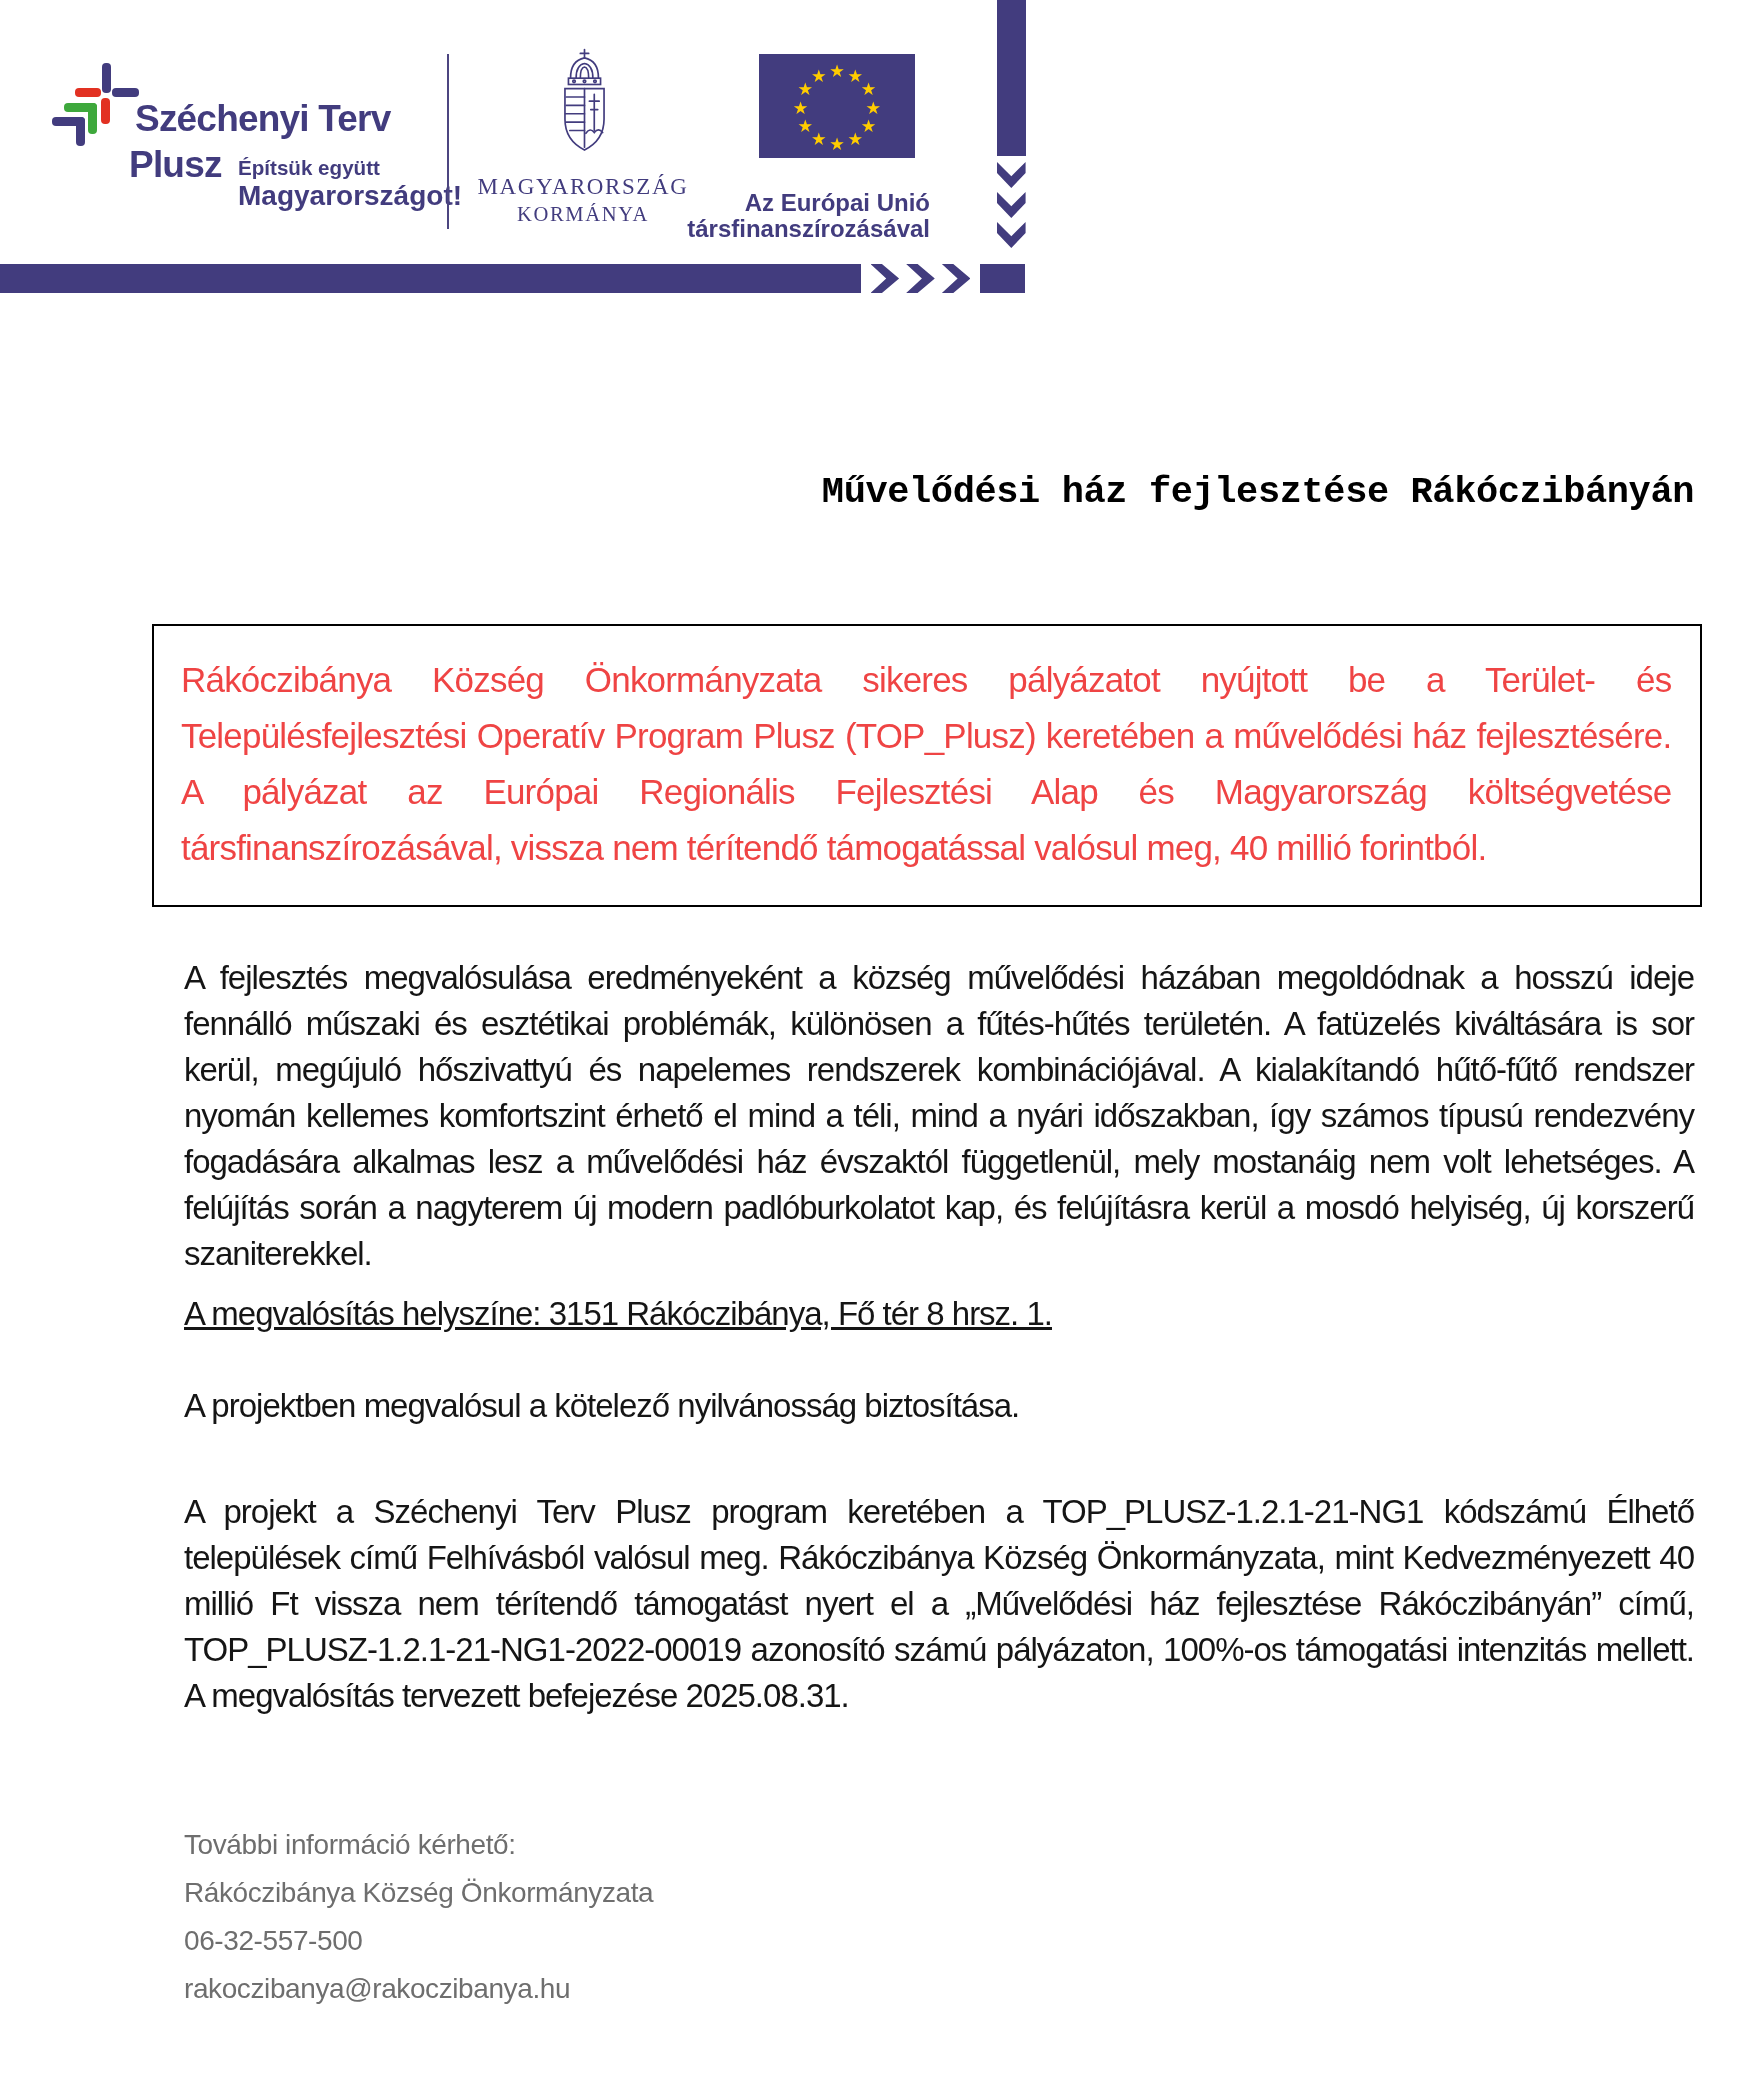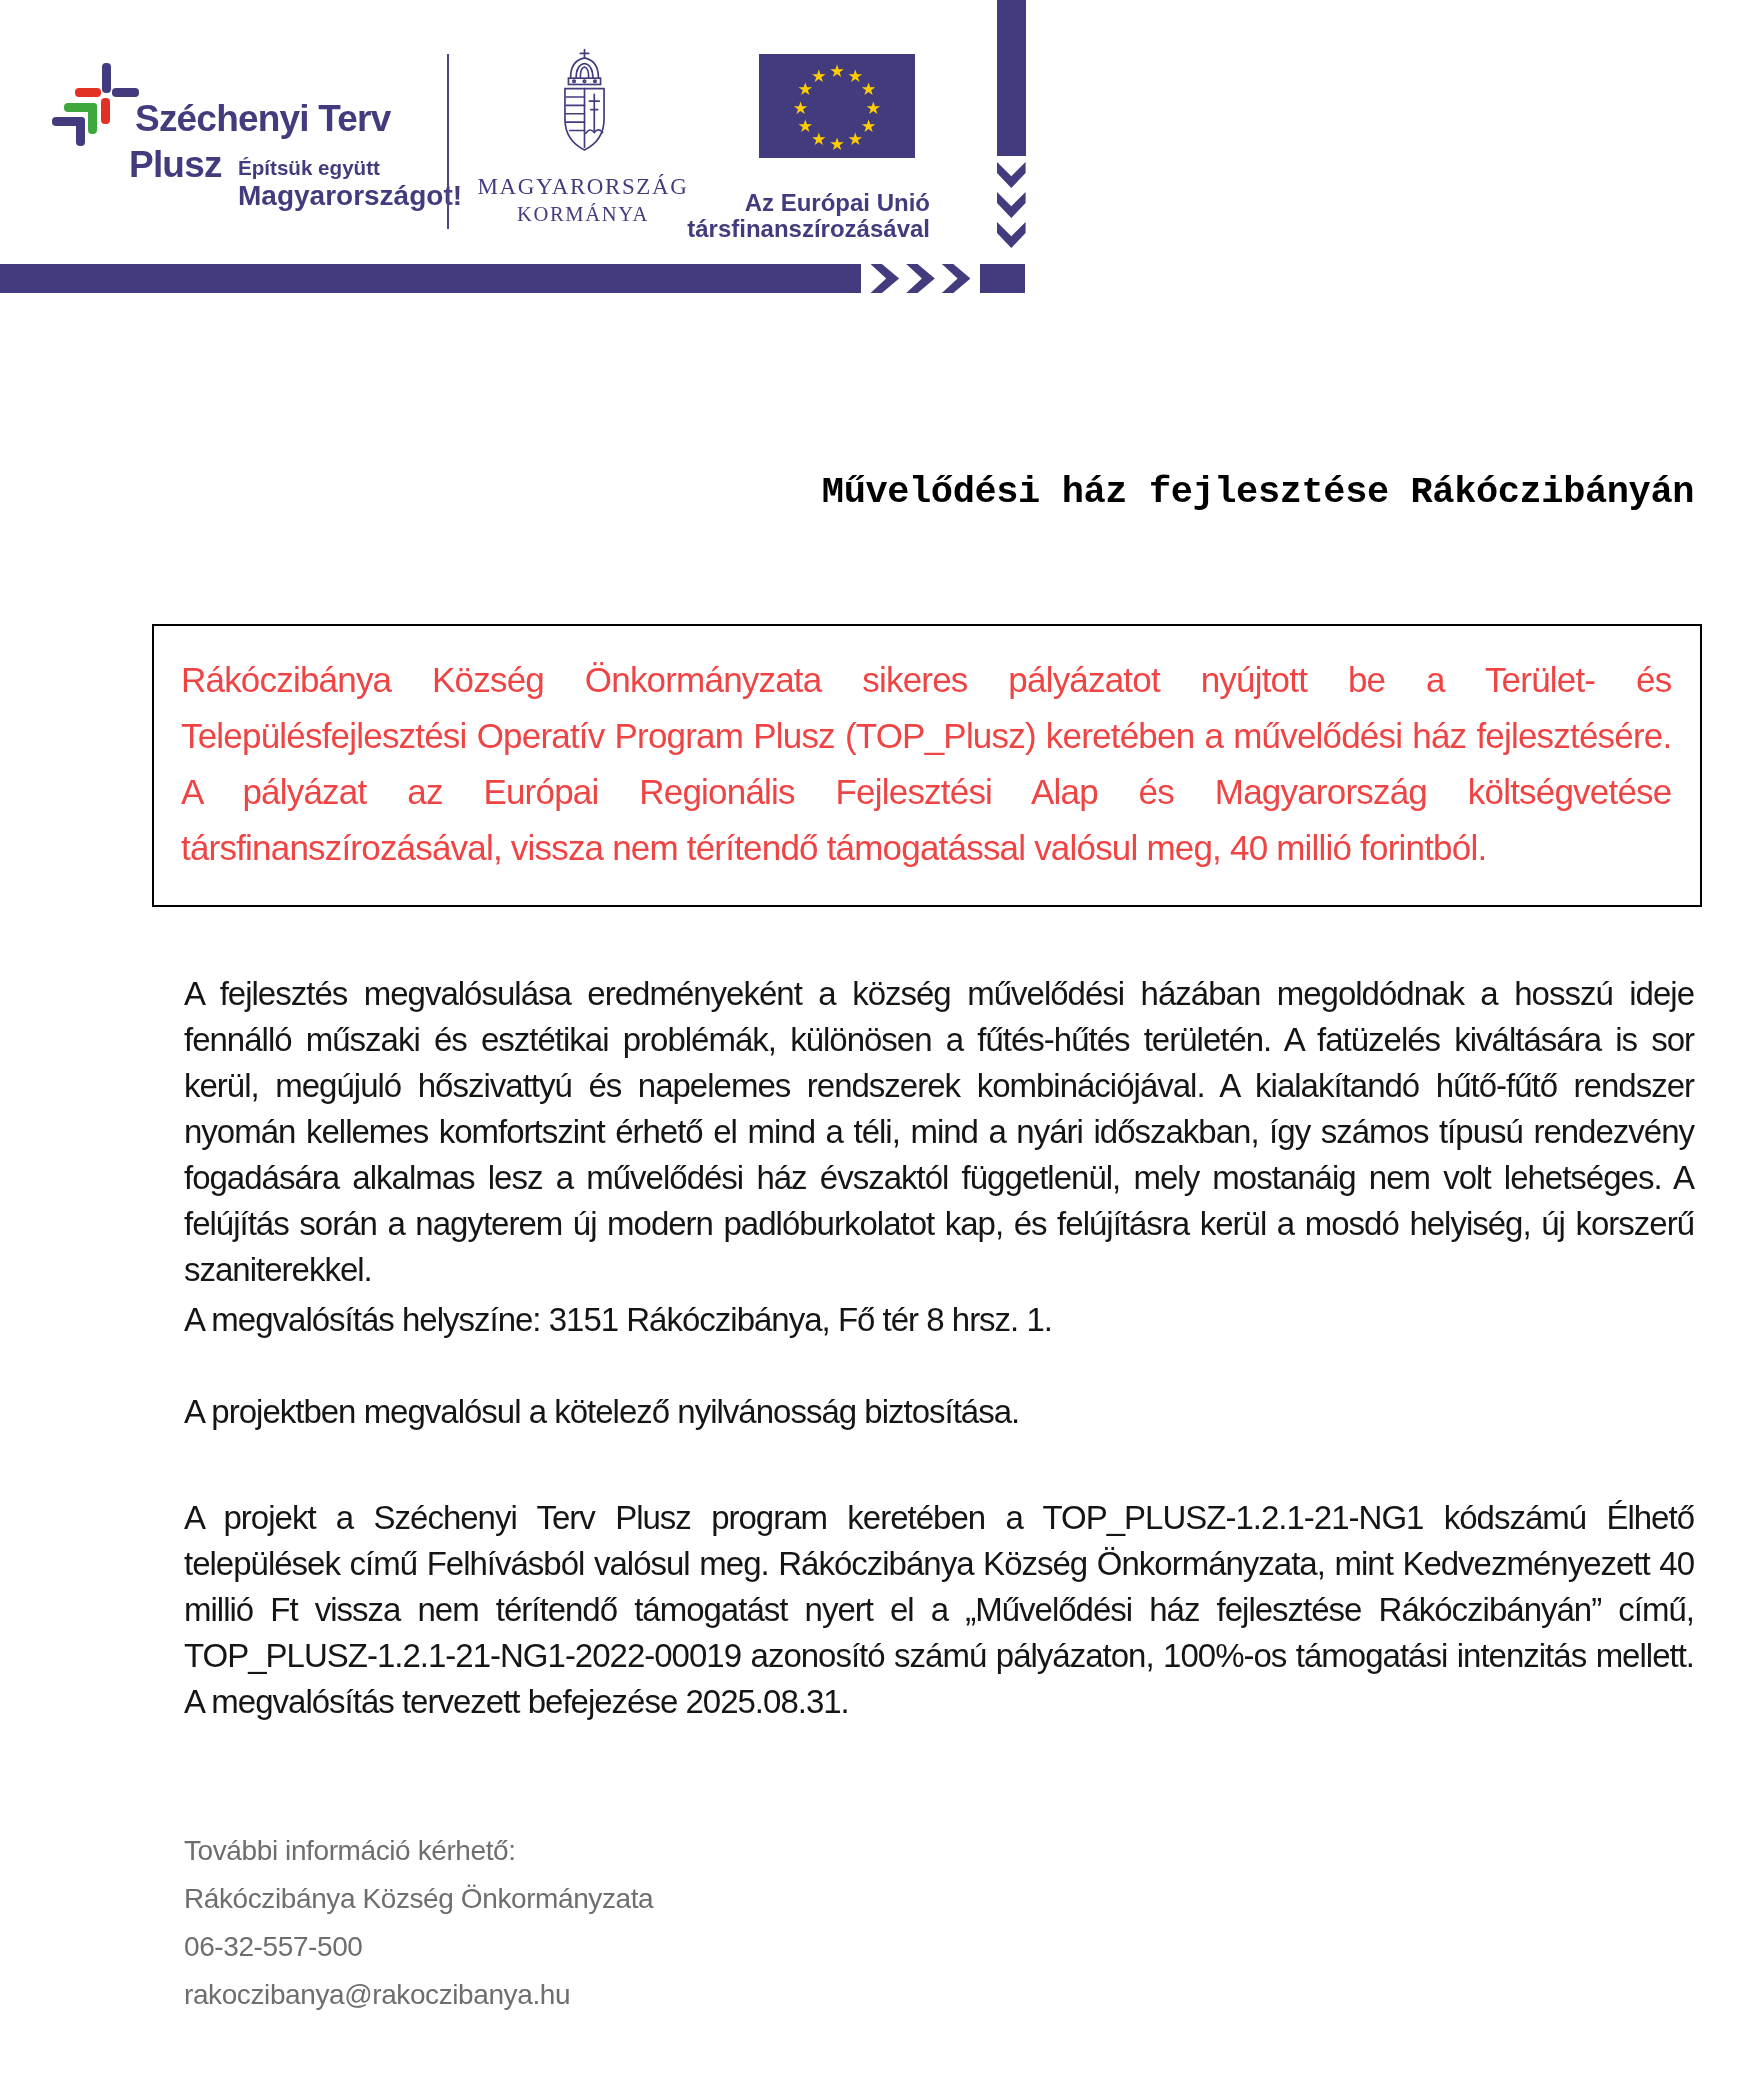--- a/index.html
+++ b/index.html
@@ -71,22 +71,22 @@
   .doc-title{margin-top:470px;font-size:37px;line-height:44px;font-weight:700;
     letter-spacing:-0.4px;text-align:right;color:#000;font-family:Liberation Mono, monospace;}
 
   .highlight-box{margin:110px 0 0 -32px;width:1550px;border:2.4px solid #000;
     padding:26px 28.6px 29px 27px;}
   .highlight-box p{font-size:35px;line-height:56px;letter-spacing:-0.8px;
     text-align:justify;color:#ef4444;}
 
   .bodytext{font-size:33px;line-height:46px;letter-spacing:-1px;color:#151515;}
   .justify{text-align:justify;}
-  .p-main{margin-top:64px;}
-  .p-location{margin-top:4px;}
+  .p-main{margin-top:48px;}
+  .p-location{margin-top:14px;text-decoration:underline;}
   .p-publicity{margin-top:46px;}
   .p-project{margin-top:60px;}
 
   .doc-footer{margin-top:102px;color:var(--muted);}
   .doc-footer p{font-size:28px;line-height:48px;letter-spacing:-0.4px;}
 </style>
 </head>
 <body>
 
 <div class="page">

